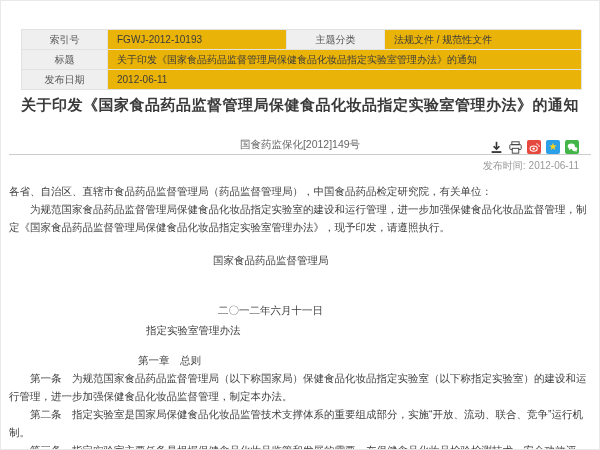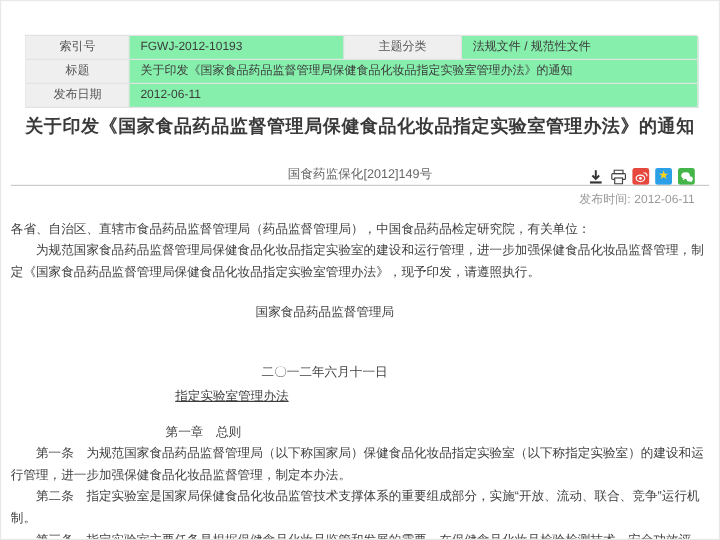--- a/index.html
+++ b/index.html
@@ -14,21 +14,21 @@
     position:absolute; top:28px; left:20px; width:560px;
     display:grid; grid-template-columns:86px 179px 98px 197px;
     grid-auto-rows:20px; border-top:1px solid #e2e2e2; border-left:1px solid #e2e2e2;
     font-size:10px;
   }
   .info-table .cell {
     border-right:1px solid #e2e2e2; border-bottom:1px solid #e2e2e2;
     line-height:19px; height:20px; overflow:hidden; white-space:nowrap;
   }
   .info-table .label { background:#efefef; text-align:center; color:#555; }
-  .info-table .value { background:#86efac; padding-left:9px; color:#3c3c3c; }
+  .info-table .value { background:#eab308; padding-left:9px; color:#3c3c3c; }
   .info-table .span3 { grid-column:span 3; }
   
   .doc-title {
     position:absolute; top:95px; left:0; width:100%; text-align:center;
     font-size:15px; font-weight:bold; color:#3a3a3a; white-space:nowrap; letter-spacing:0.5px;
   }
   .doc-number {
     position:absolute; top:137px; left:0; width:100%; text-align:center;
     font-size:10.5px; color:#666;
   }
@@ -49,21 +49,21 @@
   .publish-time span { margin-left:3px; }
   
   .doc-body {
     position:absolute; top:181px; left:8px; right:8px;
     font-size:10.5px; line-height:18px; color:#3f3f3f;
   }
   .p-indent { text-indent:2em; }
   .sig-org   { margin-top:14px; padding-left:204px; line-height:20px; }
   .sig-date  { padding-left:209px; line-height:20px;margin-top:30px; }
   .attach-t1 { margin-top:16px; padding-left:85px;  line-height:20px; }
-  .attach-t2 { padding-left:137px; line-height:20px;text-decoration:underline; }
+  .attach-t2 { padding-left:137px; line-height:20px; }
   .chapter   { margin-top:11px; padding-left:129px; line-height:18px; }
 </style>
 </head>
 <body>
 
 <div class="page">
 
   <div class="info-table">
     <div class="cell label">索引号</div>
     <div class="cell value">FGWJ-2012-10193</div>

